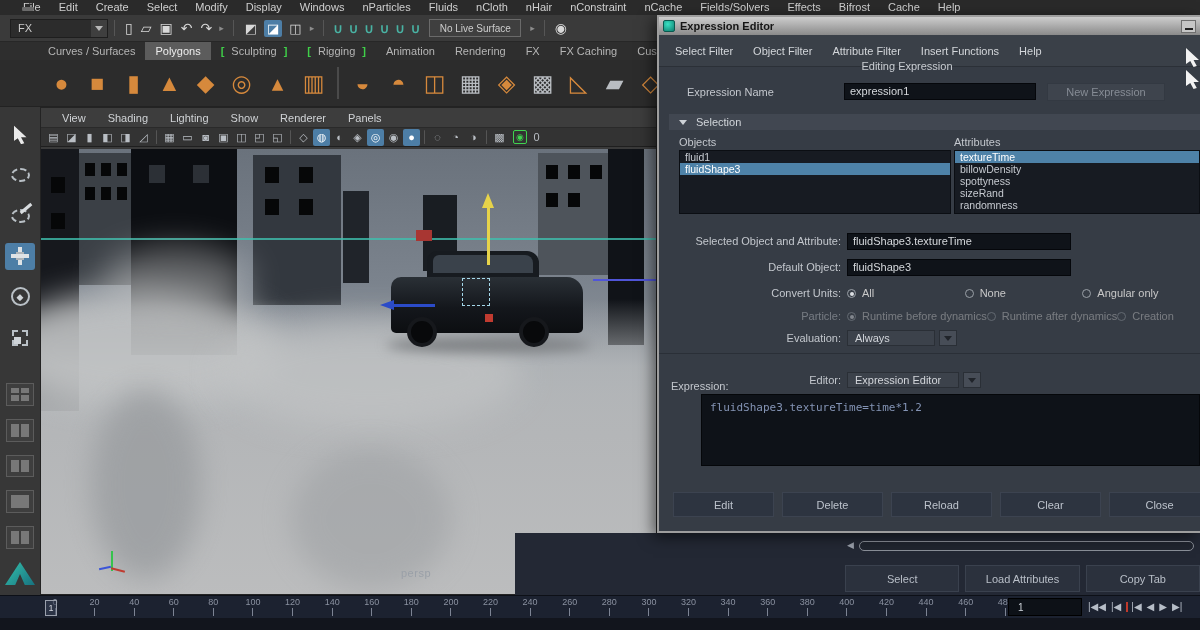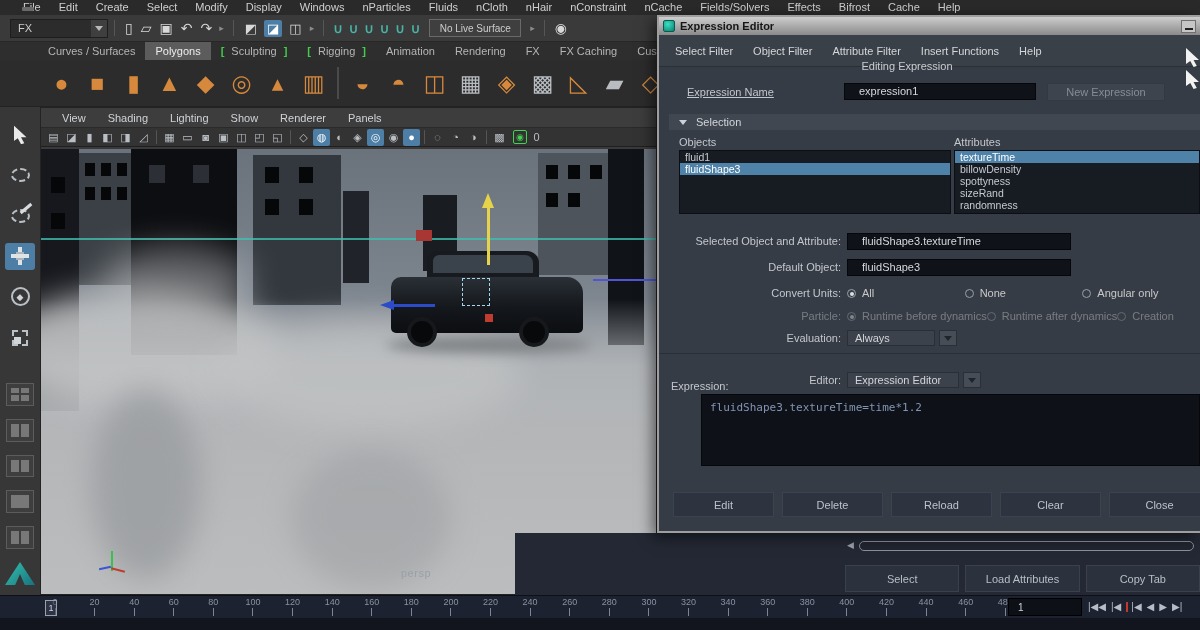--- a/index.html
+++ b/index.html
@@ -137,23 +137,23 @@
   .ee-min { margin-left:auto; width:15px; height:13px; background:#c6c6c6; border:1px solid #6f6f6f;
             position:relative; }
   .ee-min::after { content:""; position:absolute; left:3px; bottom:2px; width:8px; height:2px; background:#222; }
   .ee-menu { height:32px; background:#3a4048; display:flex; align-items:center; padding-left:6px;
              border-bottom:1px solid #2b3037; }
   .ee-menu .mi { padding:0 10px; color:#d3d6da; }
   .ee-body { position:absolute; left:0; top:38px; right:0; bottom:0; }
   .ee-heading { position:absolute; top:5px; left:0; width:496px; text-align:center; color:#c9cdd2; }
   .lab { color:#c3c7cd; }
   .row-name { position:absolute; top:28px; left:0; right:0; height:18px; line-height:18px; }
-  .row-name .lab { position:absolute; left:28px;text-decoration:underline; }
+  .row-name .lab { position:absolute; left:28px; }
   .txt-field { position:absolute; background:#0f1319; border:1px solid #05070b; color:#d5d8dc;
-               padding:0 14px; line-height:15px; height:17px; white-space:nowrap; overflow:hidden; }
+               padding:0 5px; line-height:15px; height:17px; white-space:nowrap; overflow:hidden; }
   .name-field { left:185px; top:0; width:192px; }
   .newexp-btn { position:absolute; left:388px; top:0; width:118px; height:18px; background:#3e444d;
                 border:1px solid #333942; color:#868c95; text-align:center; line-height:17px; }
   .sel-header { position:absolute; top:59px; left:10px; right:0; height:16px; background:#414751;
                 display:flex; align-items:center; padding-left:10px; color:#d1d5da; }
   .sel-header .tri { width:0; height:0; border-left:4px solid transparent; border-right:4px solid transparent;
                      border-top:5px solid #ced2d7; margin-right:9px; }
   .col-lab-obj { position:absolute; top:81px; left:20px; }
   .col-lab-attr { position:absolute; top:81px; left:295px; }
   .list { position:absolute; top:95px; height:64px; background:#171b22; border:1px solid #0b0e13; overflow:hidden; }

